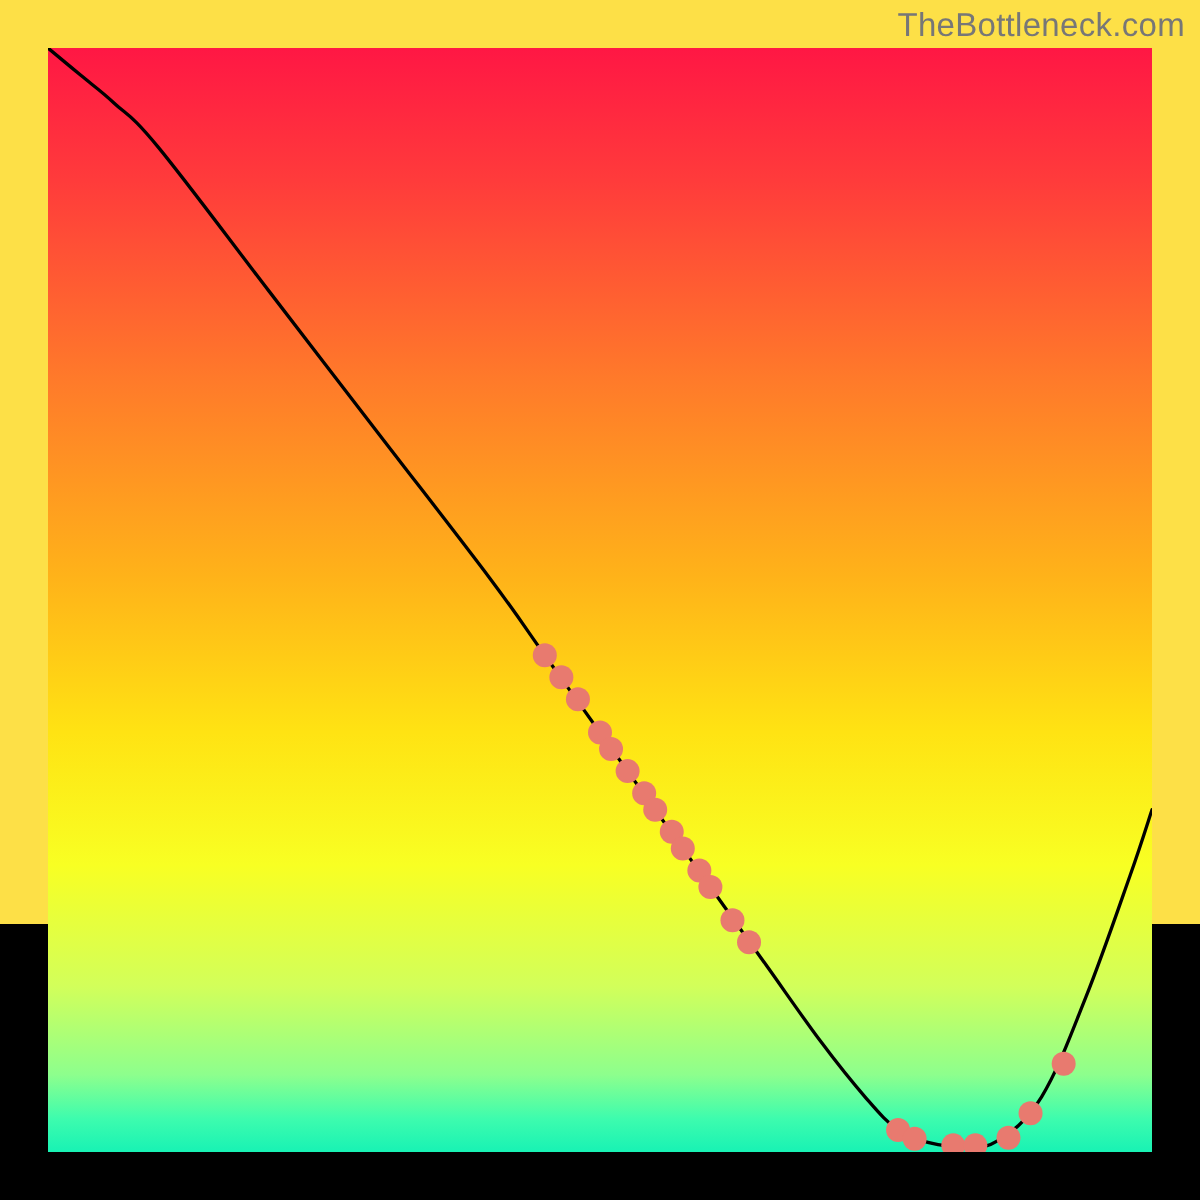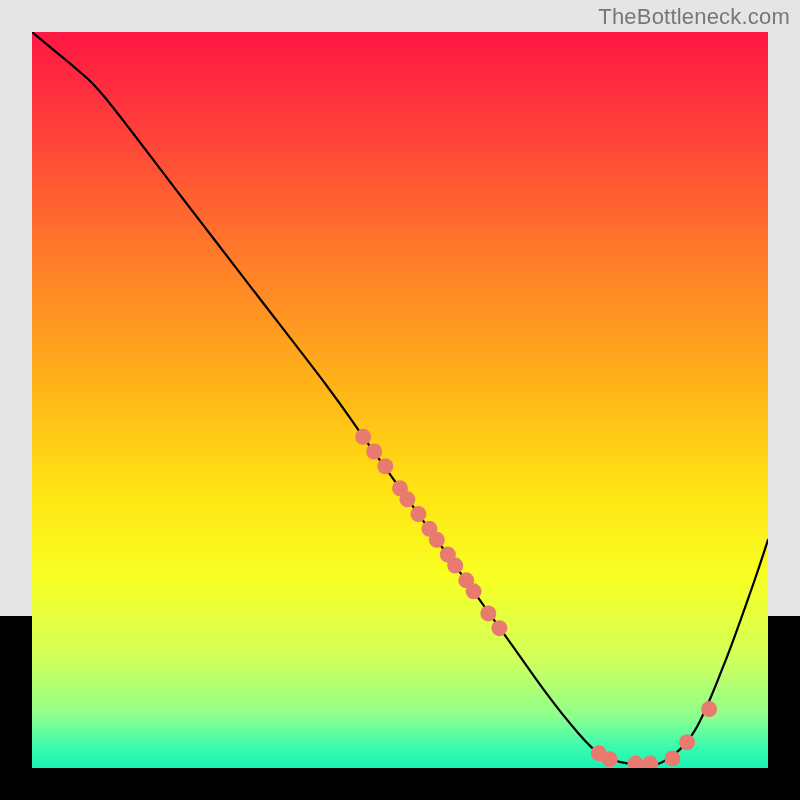--- a/index.html
+++ b/index.html
@@ -8,21 +8,21 @@
     width: 800px;
     height: 800px;
     background: #000;
     overflow: hidden;
     font-family: Arial, Helvetica, sans-serif;
   }
   .stage {
     position: relative;
     width: 800px;
     height: 616px;
-    background: #e5e5e5;
+    background: #fde047;
   }
   .watermark {
     position: absolute;
     top: 4px;
     right: 10px;
     color: #777;
     font-size: 22px;
     font-weight: 500;
     letter-spacing: 0.2px;
     z-index: 50;

